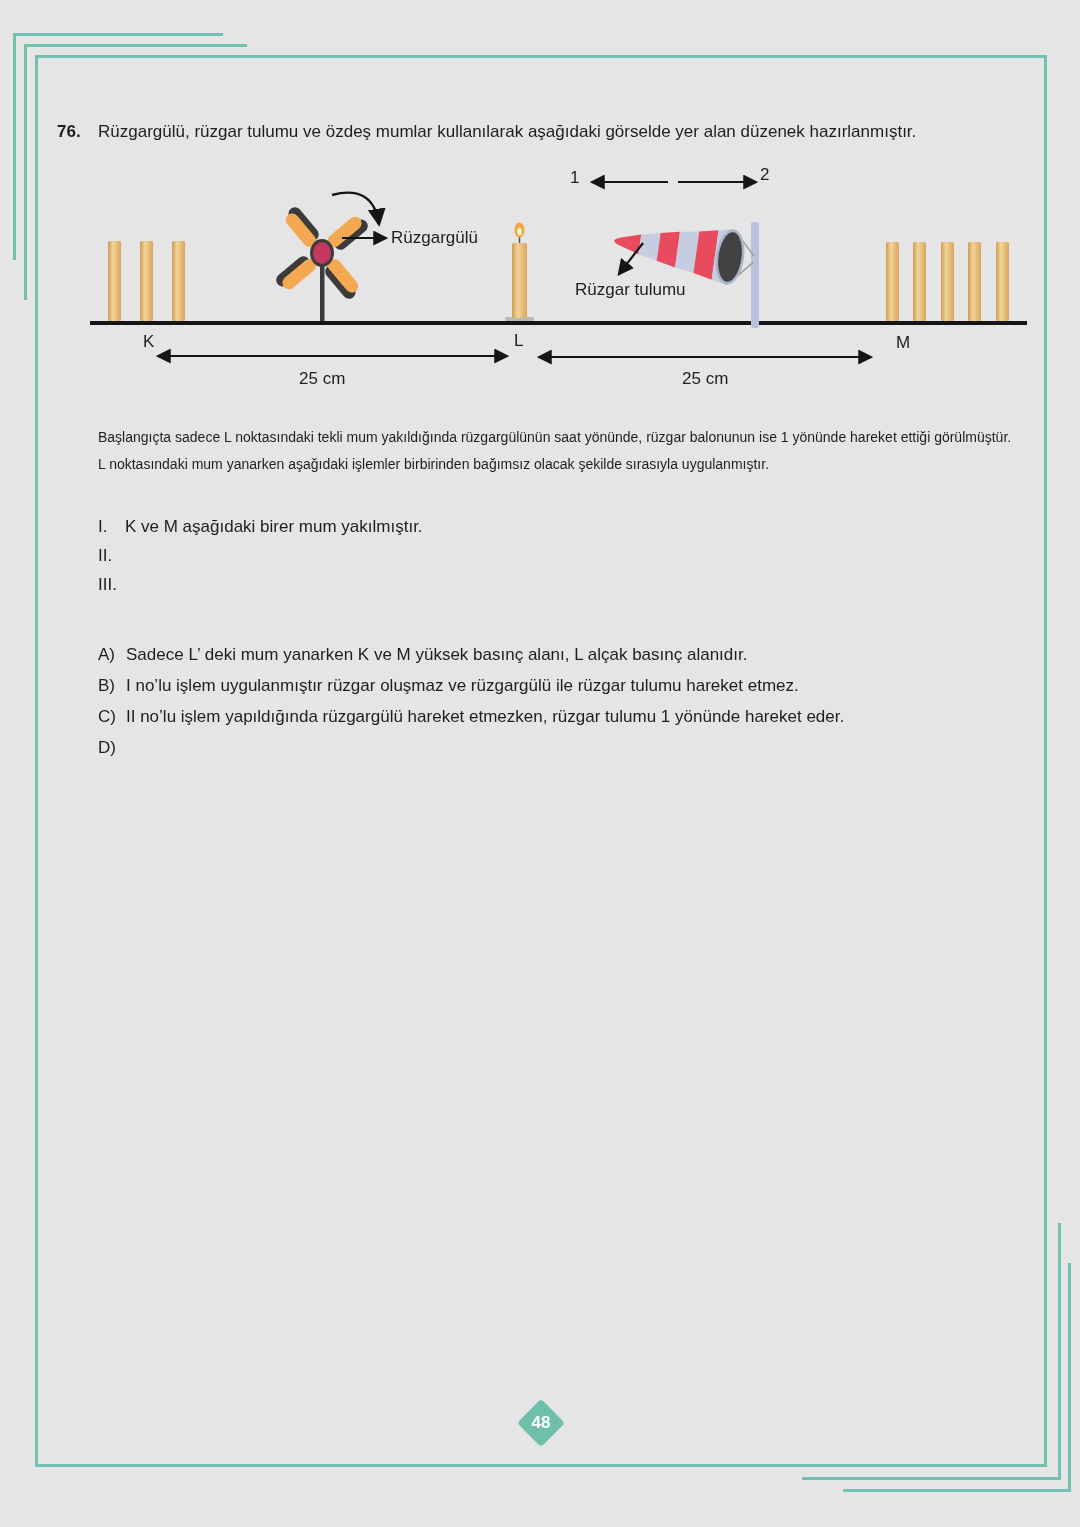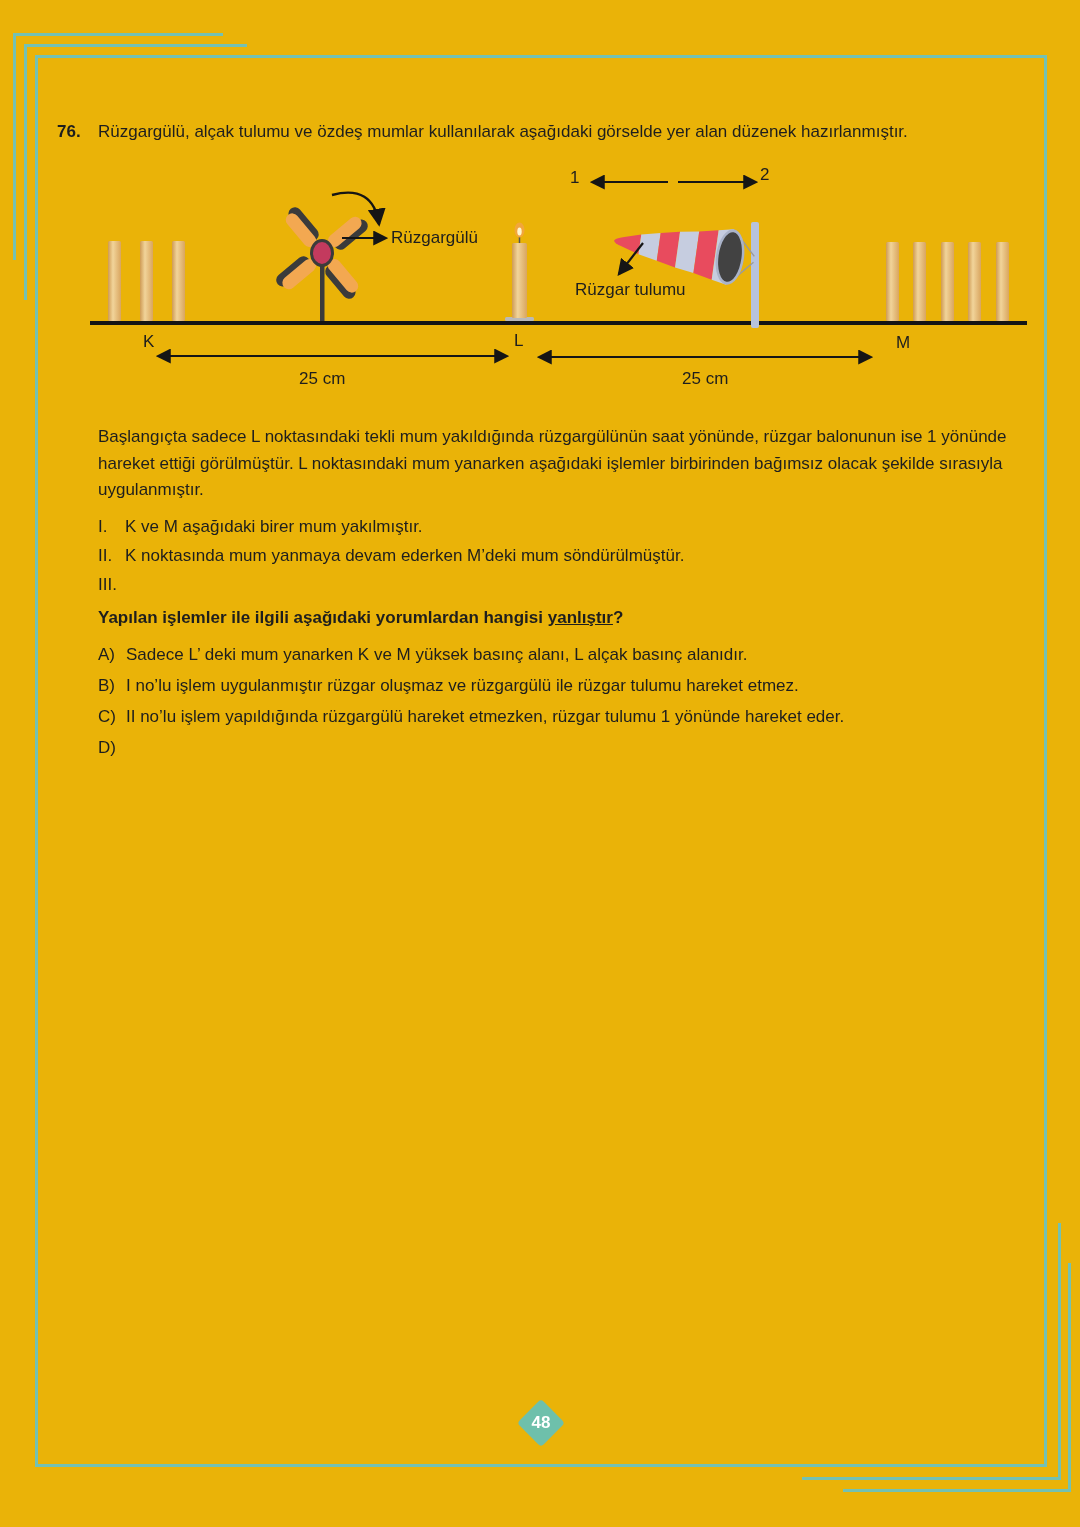--- a/index.html
+++ b/index.html
@@ -1,31 +1,31 @@
 <!DOCTYPE html>
 <html><head>
 <meta charset="utf-8">
 <style>
   html,body{margin:0;padding:0;background:#fff;}
   .page{
-    position:relative;width:1080px;height:1527px;background:#eab308;
+    position:relative;width:1080px;height:1527px;background:#e5e5e5;
     font-family:"Liberation Sans","DejaVu Sans",sans-serif;color:#1e1e1e;overflow:hidden;
   }
   
   .frame-main{position:absolute;left:35px;top:55px;width:1012px;height:1412px;
     border:3px solid #74c1b2;box-sizing:border-box;}
   .echo{position:absolute;box-sizing:border-box;}
   .echo-tl-2{left:13px;top:33px;width:210px;height:227px;border-top:3px solid #74c1b2;border-left:3px solid #74c1b2;}
   .echo-tl-1{left:24px;top:44px;width:223px;height:256px;border-top:3px solid #74c1b2;border-left:3px solid #74c1b2;}
   .echo-br-1{left:802px;top:1223px;width:259px;height:257px;border-bottom:3px solid #74c1b2;border-right:3px solid #74c1b2;}
   .echo-br-2{left:843px;top:1263px;width:228px;height:229px;border-bottom:3px solid #74c1b2;border-right:3px solid #74c1b2;}
   
   .q-row{position:absolute;left:57px;top:121px;width:955px;display:flex;font-size:17px;line-height:22px;}
   .q-num{font-weight:bold;width:41px;flex:0 0 41px;}
-  .para{position:absolute;left:98px;top:424px;width:918px;font-size:17px;line-height:26.5px;margin:0;}
+  .para{position:absolute;left:98px;top:424px;width:918px;font-size:14px;line-height:26.5px;margin:0;}
   .statements{position:absolute;left:98px;top:512px;width:918px;font-size:17px;}
   .stmt{display:flex;line-height:29px;}
   .stmt .numeral{flex:0 0 27px;}
   .prompt{position:absolute;left:98px;top:608px;width:918px;font-size:17px;font-weight:bold;margin:0;}
   .prompt .u{text-decoration:underline;}
   .options{position:absolute;left:98px;top:646px;width:940px;font-size:17px;}
   .option{display:flex;margin-bottom:13px;line-height:18px;}
   .option .olabel{flex:0 0 28px;}
   
   .dlabel{position:absolute;font-size:17px;line-height:19px;}
@@ -51,21 +51,21 @@
 <div class="page">
 
   <div class="echo echo-tl-2"></div>
   <div class="echo echo-tl-1"></div>
   <div class="frame-main"></div>
   <div class="echo echo-br-1"></div>
   <div class="echo echo-br-2"></div>
 
   <div class="q-row">
     <span class="q-num">76.</span>
-    <span class="q-intro">Rüzgargülü, alçak tulumu ve özdeş mumlar kullanılarak aşağıdaki görselde yer alan düzenek hazırlanmıştır.</span>
+    <span class="q-intro">Rüzgargülü, rüzgar tulumu ve özdeş mumlar kullanılarak aşağıdaki görselde yer alan düzenek hazırlanmıştır.</span>
   </div>
 
   <svg class="diagram-svg" width="940" height="245" viewBox="0 0 940 245">
     <defs>
       <marker id="ah" viewBox="0 0 10 10" refX="8.5" refY="5" markerWidth="7.5" markerHeight="7.5" orient="auto-start-reverse">
         <path d="M0,0 L10,5 L0,10 z" fill="#151515"></path>
       </marker>
       <linearGradient id="cg" x1="0" y1="0" x2="1" y2="0">
         <stop offset="0" stop-color="#cf9b54"></stop>
         <stop offset="0.38" stop-color="#f1d49a"></stop>
@@ -162,28 +162,26 @@
 
   <p class="para">Başlangıçta sadece L noktasındaki tekli mum yakıldığında rüzgargülünün saat yönünde, rüzgar balonunun ise 1 yönünde hareket ettiği görülmüştür. L noktasındaki mum yanarken aşağıdaki işlemler birbirinden bağımsız olacak şekilde sırasıyla uygulanmıştır.</p>
 
   <div class="statements">
     <div class="stmt">
       <span class="numeral">I.</span>
       <span>K ve M aşağıdaki birer mum yakılmıştır.</span>
     </div>
     <div class="stmt">
       <span class="numeral">II.</span>
-      <span>K noktasında mum yanmaya devam ederken M’deki mum söndürülmüştür.</span>
     </div>
     <div class="stmt">
       <span class="numeral">III.</span>
     </div>
   </div>
 
-  <p class="prompt"><span>Yapılan işlemler ile ilgili aşağıdaki yorumlardan hangisi </span><span class="u">yanlıştır</span><span>?</span></p>
 
   <div class="options">
     <div class="option">
       <span class="olabel">A)</span>
       <span>Sadece L’ deki mum yanarken K ve M yüksek basınç alanı, L alçak basınç alanıdır.</span>
     </div>
     <div class="option">
       <span class="olabel">B)</span>
       <span>I no’lu işlem uygulanmıştır rüzgar oluşmaz ve rüzgargülü ile rüzgar tulumu hareket etmez.</span>
     </div>

